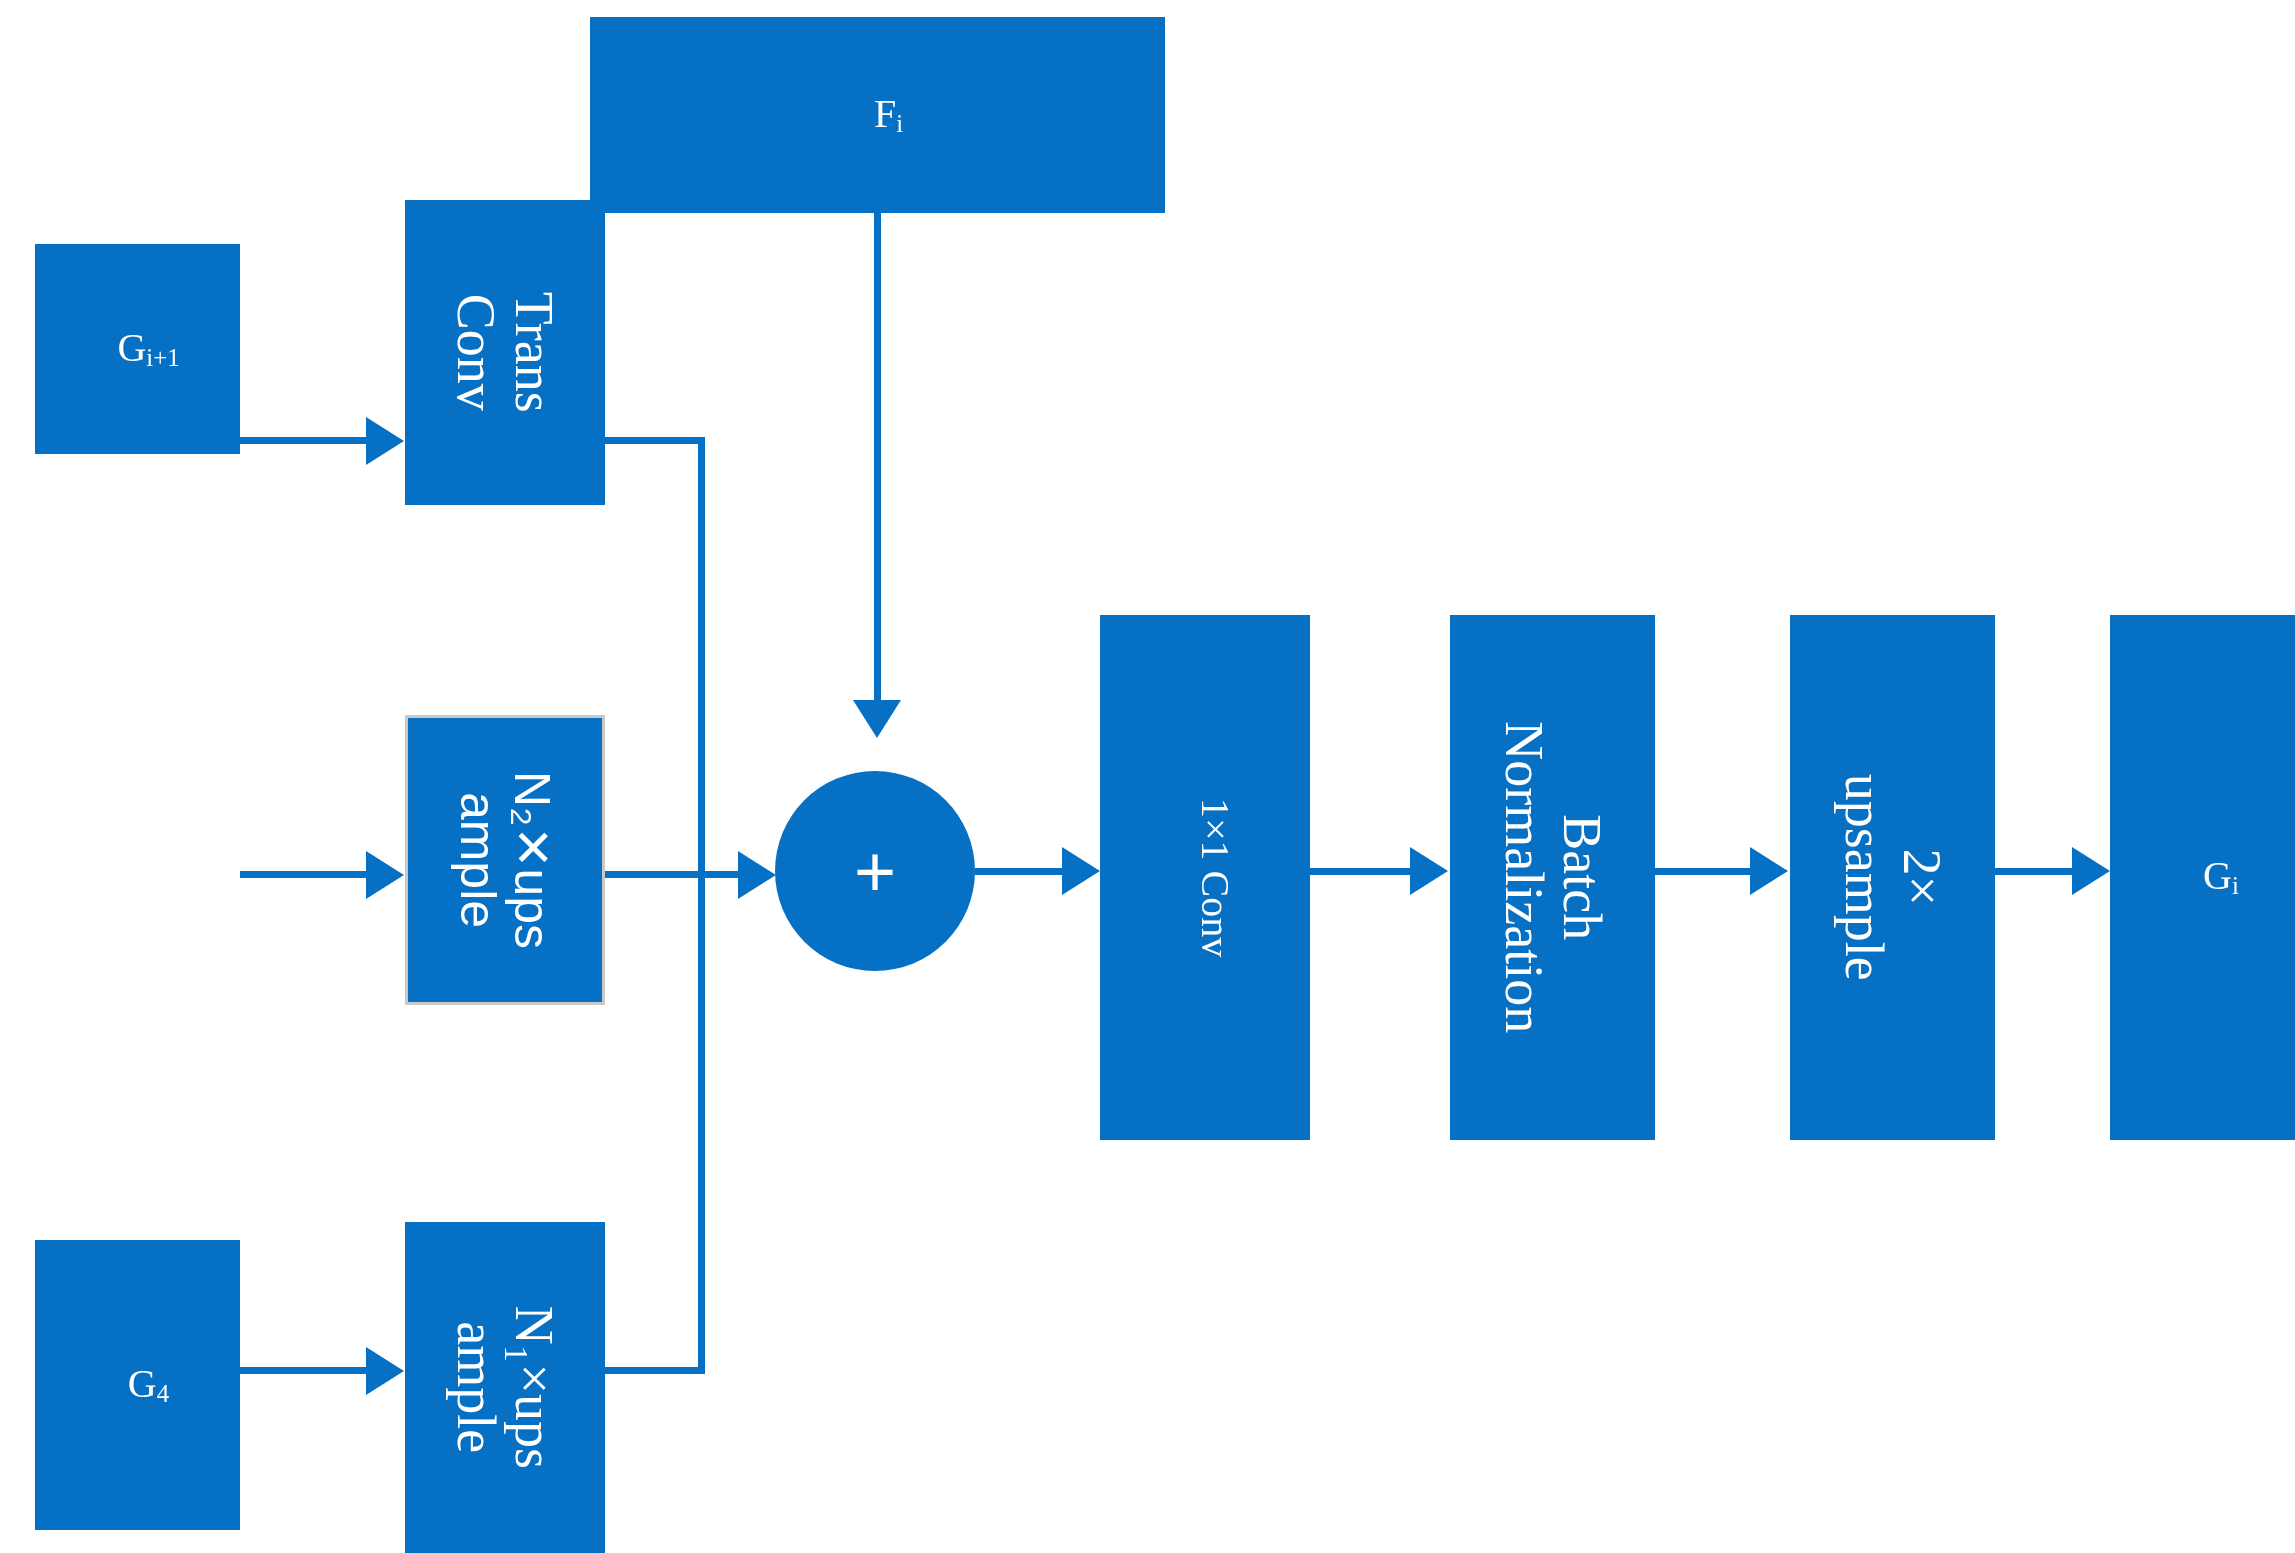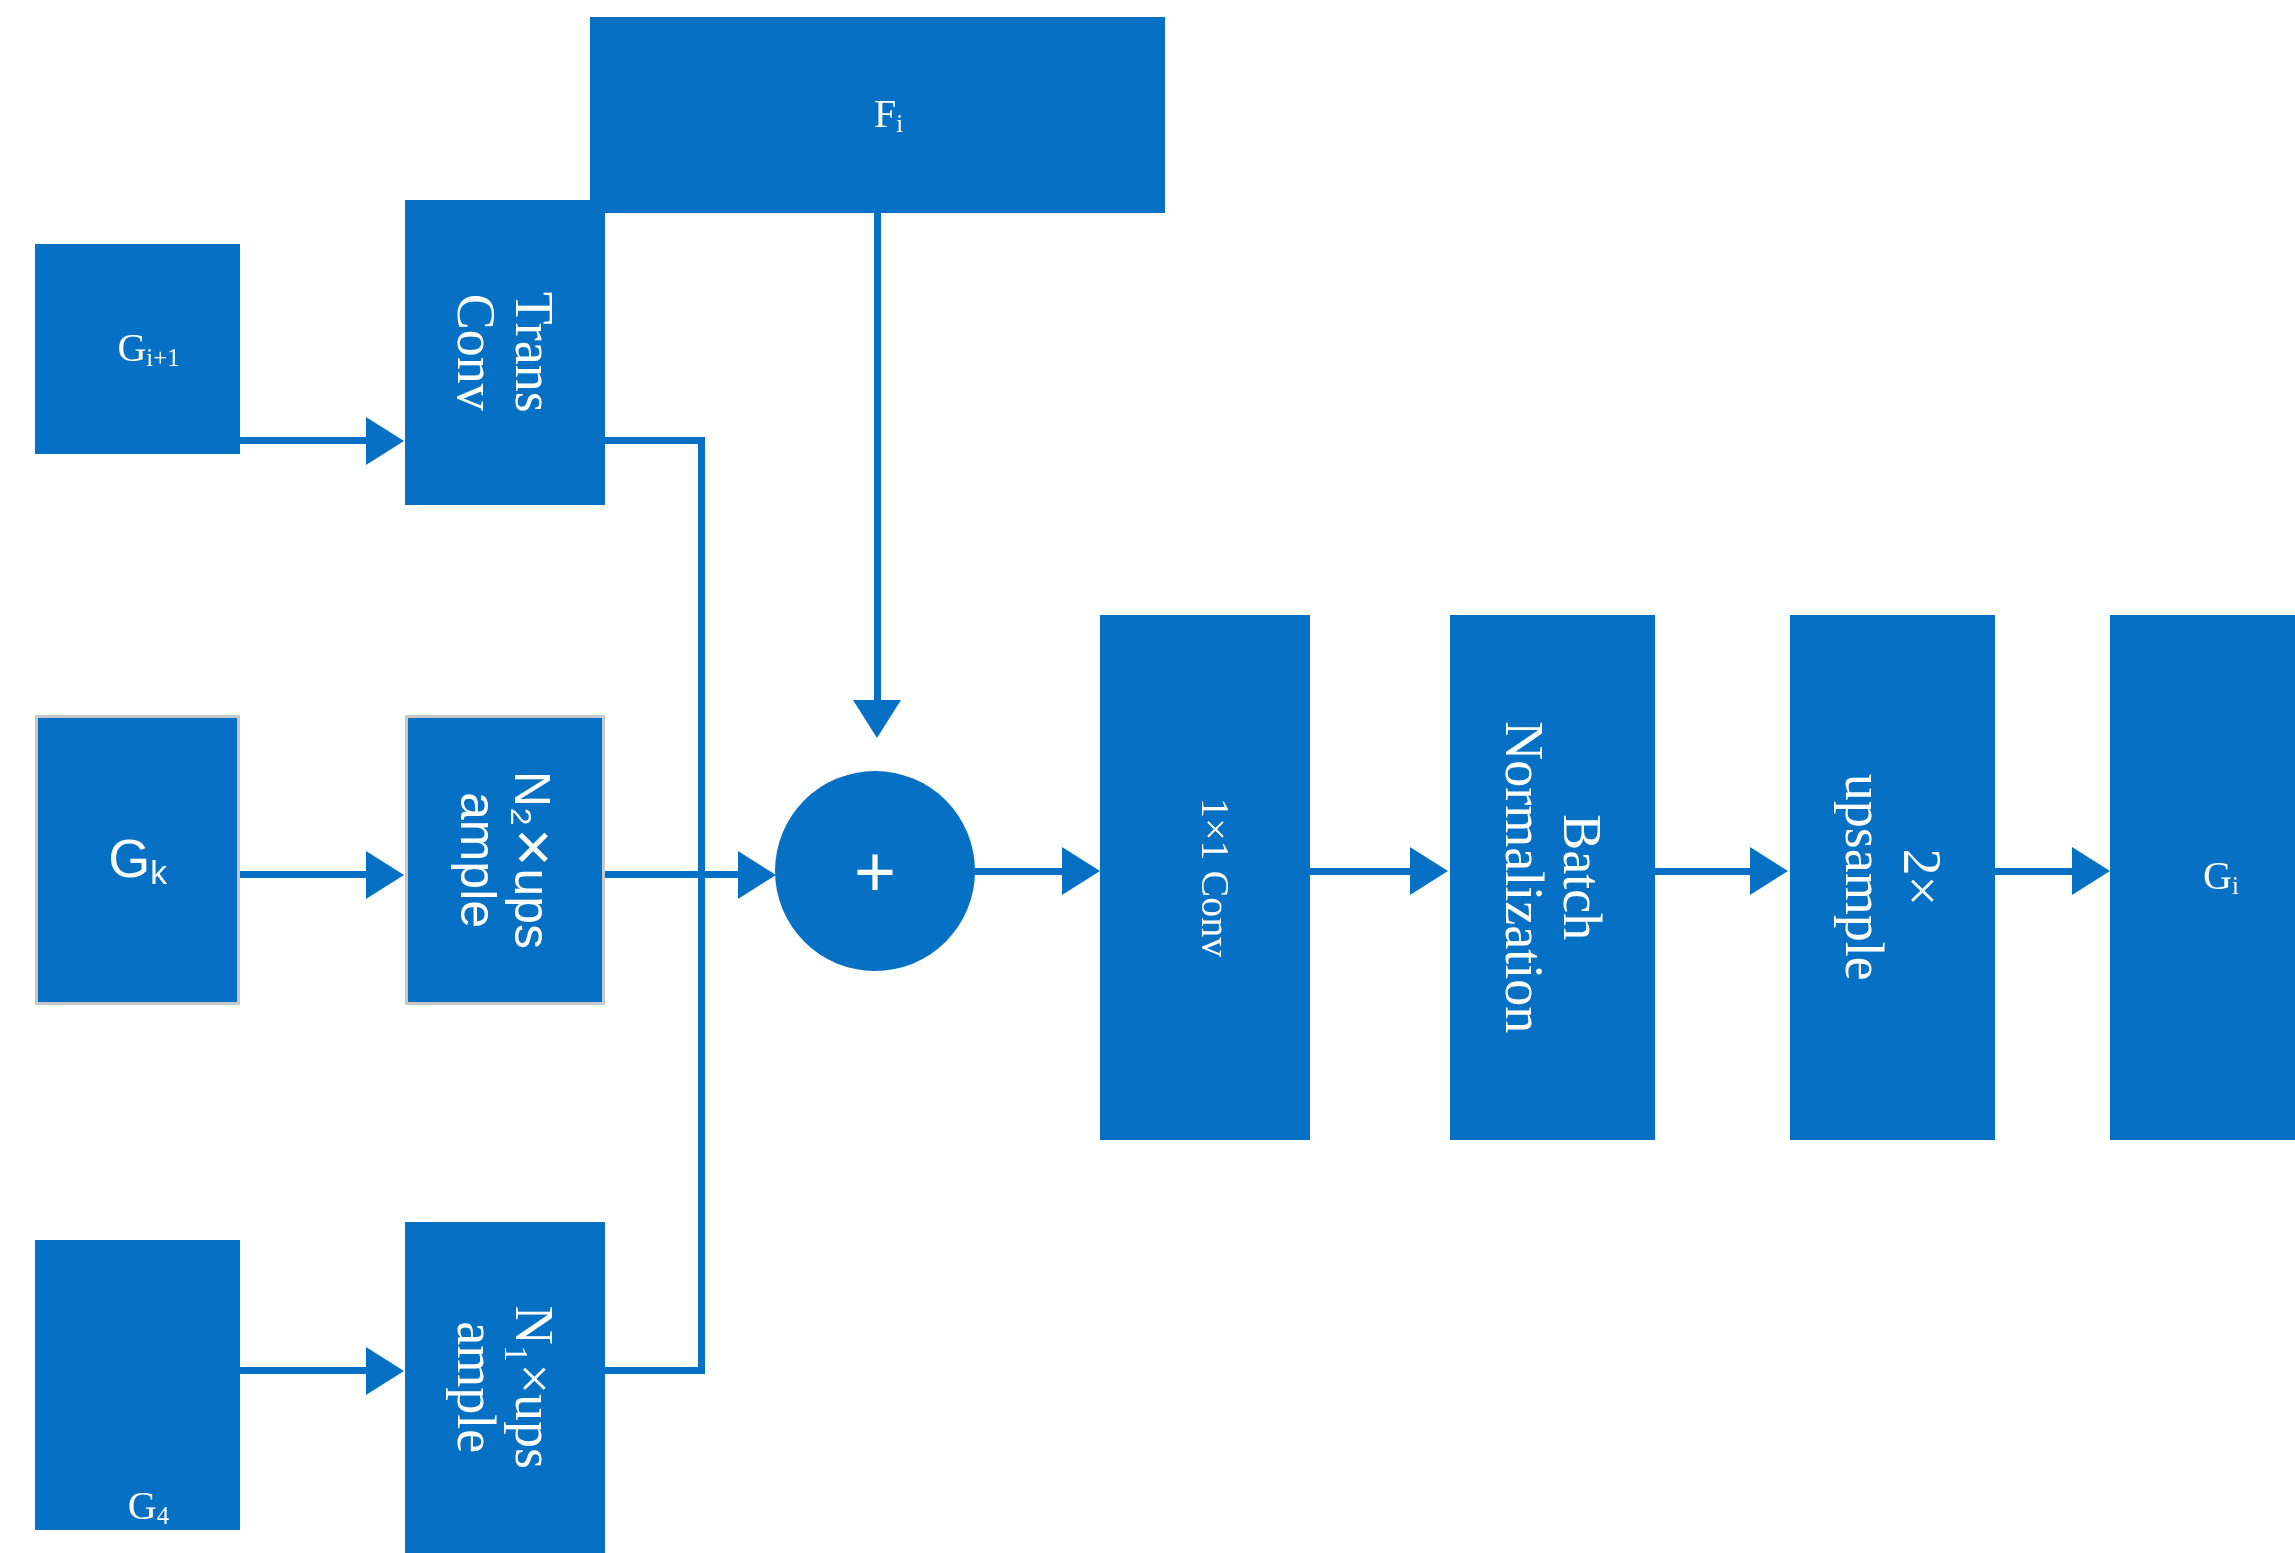--- a/index.html
+++ b/index.html
@@ -95,36 +95,33 @@
   <div class="arrow-r" style="left:366px; top:417px;"></div>
 
   <div class="box serif f-54 rot-cw" style="left:405px; top:200px; width:200px; height:305px;">
     <span class="lbl">Trans
 Conv</span>
   </div>
 
   <div class="hline" style="left:605px; top:437px; width:100px;"></div>
   <div class="vline" style="left:698px; top:437px; height:440px;"></div>
 
-  <div class="box sans f-54 bordered" style="left:35px; top:715px; width:205px; height:290px;">
-    <span class="lbl"><span>G</span><sub>k</sub></span>
-  </div>
 
   <div class="hline" style="left:240px; top:871px; width:130px;"></div>
   <div class="arrow-r" style="left:366px; top:851px;"></div>
 
   <div class="box sans f-50 bordered rot-cw" style="left:405px; top:715px; width:200px; height:290px;">
     <span class="lbl">N₂✕ups
 ample</span>
   </div>
 
   <div class="hline" style="left:605px; top:871px; width:140px;"></div>
   <div class="arrow-r" style="left:738px; top:851px;"></div>
 
-  <div class="box serif f-60" style="left:35px; top:1240px; width:205px; height:290px;align-items:flex-end;">
+  <div class="box serif f-60" style="left:35px; top:1240px; width:205px; height:290px;">
     <span class="lbl"><span>G</span><sub>4</sub></span>
   </div>
 
   <div class="hline" style="left:240px; top:1367px; width:130px;"></div>
   <div class="arrow-r" style="left:366px; top:1347px;"></div>
 
   <div class="box serif f-54 rot-cw" style="left:405px; top:1222px; width:200px; height:331px;">
     <span class="lbl">N₁×ups
 ample</span>
   </div>

